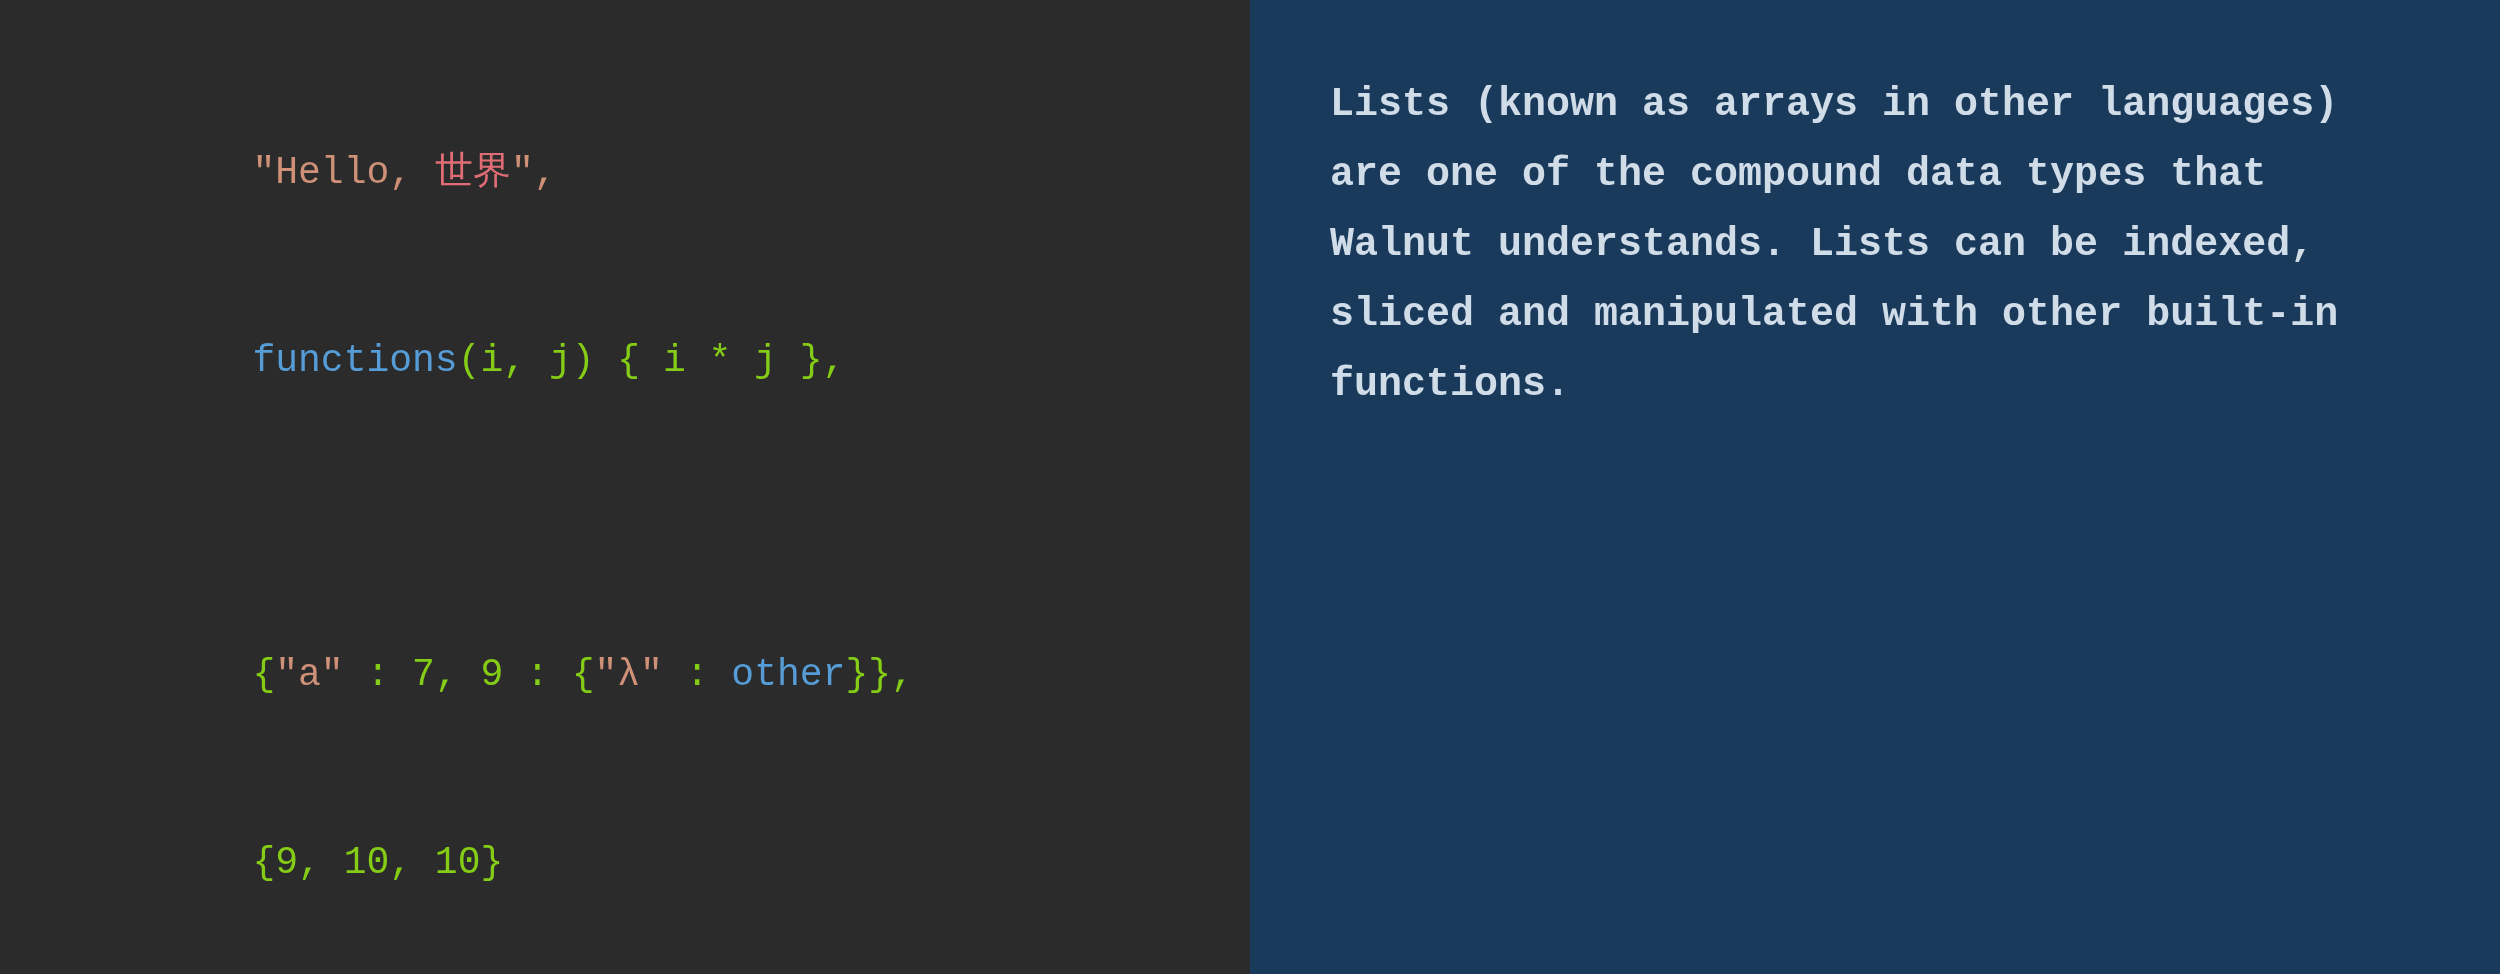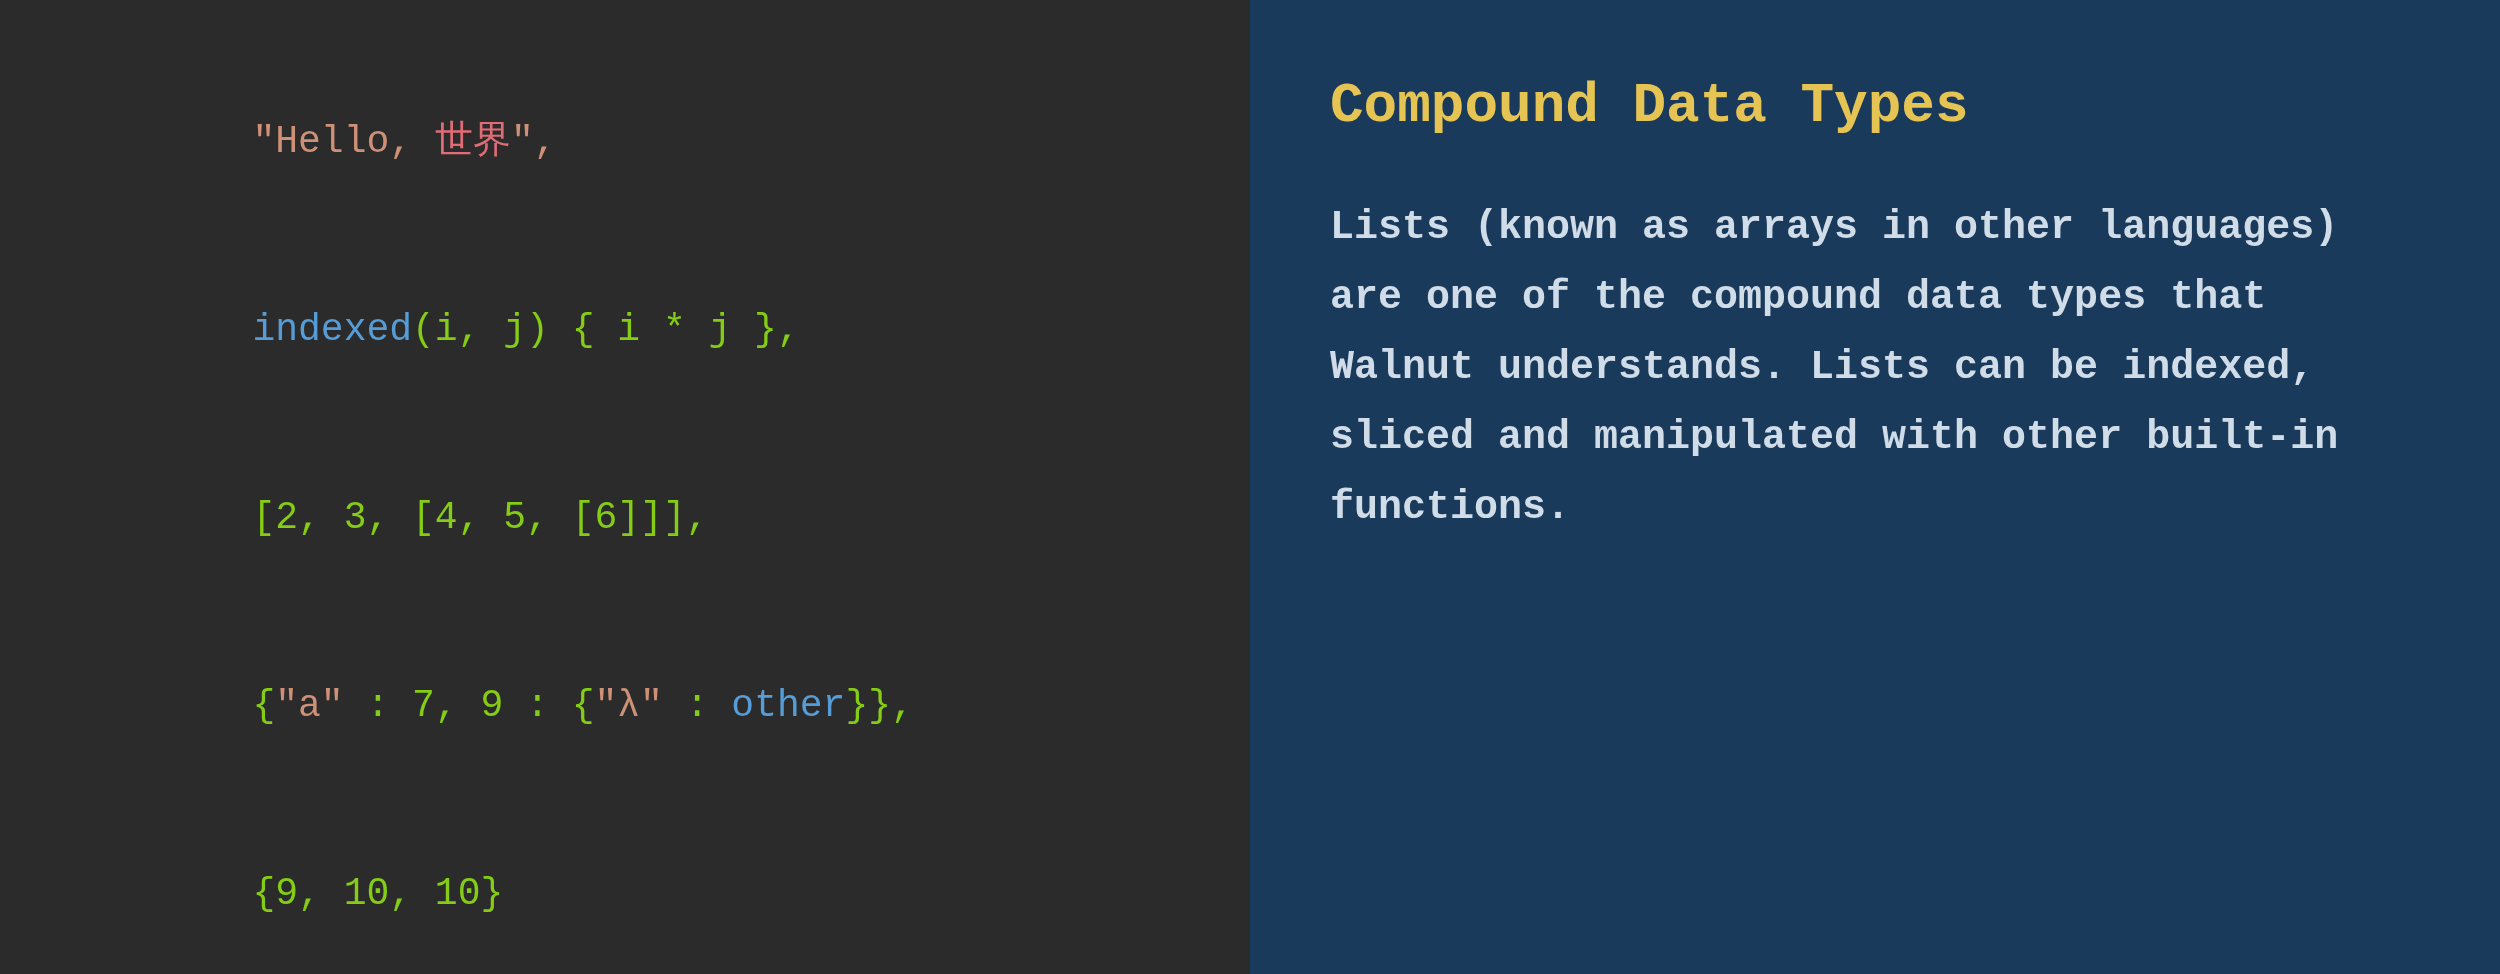--- a/index.html
+++ b/index.html
@@ -68,29 +68,27 @@
 <body>
 
 <div class="left-panel">
   <div class="code-block">
     
     <br>
     
     <br>
     <span class="c-white">    </span><span class="c-orange">"Hello, </span><span class="c-red-orange">世界</span><span class="c-orange">",</span>
     <br>
-    <span class="c-blue">    indexed</span><span class="c-white">(i, j) { i * j },</span>
+    <span class="c-blue">    functions</span><span class="c-white">(i, j) { i * j },</span>
     <br>
-    <span class="c-white">    [2, 3, [4, 5, [6]]],</span>
     <br>
     <span class="c-white">    {</span><span class="c-orange">"a"</span><span class="c-white"> : 7, 9 : {</span><span class="c-orange">"λ"</span><span class="c-white"> : </span><span class="c-blue">other</span><span class="c-white">}},</span>
     <br>
     <span class="c-white">    {9, 10, 10}</span>
     <br>
     <br>
     
   </div>
 </div>
 
 <div class="right-panel">
-  <div class="title">Compound Data Types</div>
   <div class="description">Lists (known as arrays in other languages) are one of the compound data types that Walnut understands. Lists can be indexed, sliced and manipulated with other built-in functions.</div>
 </div>
 
 </body></html>

